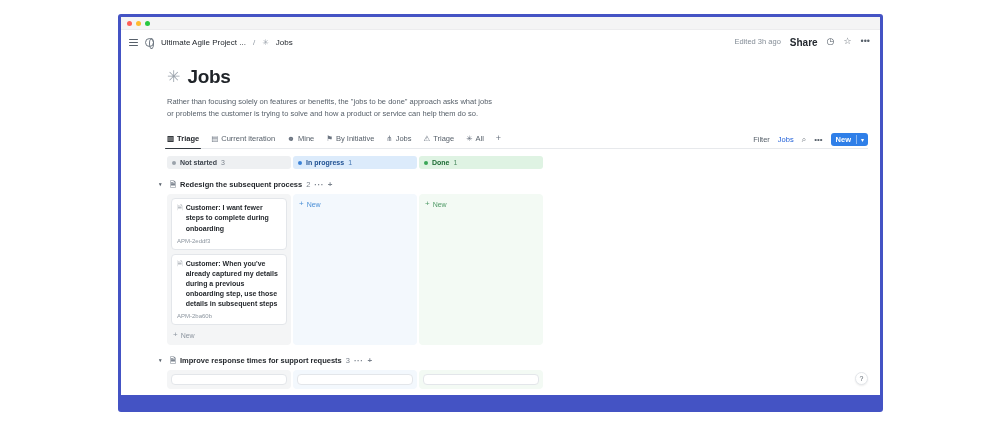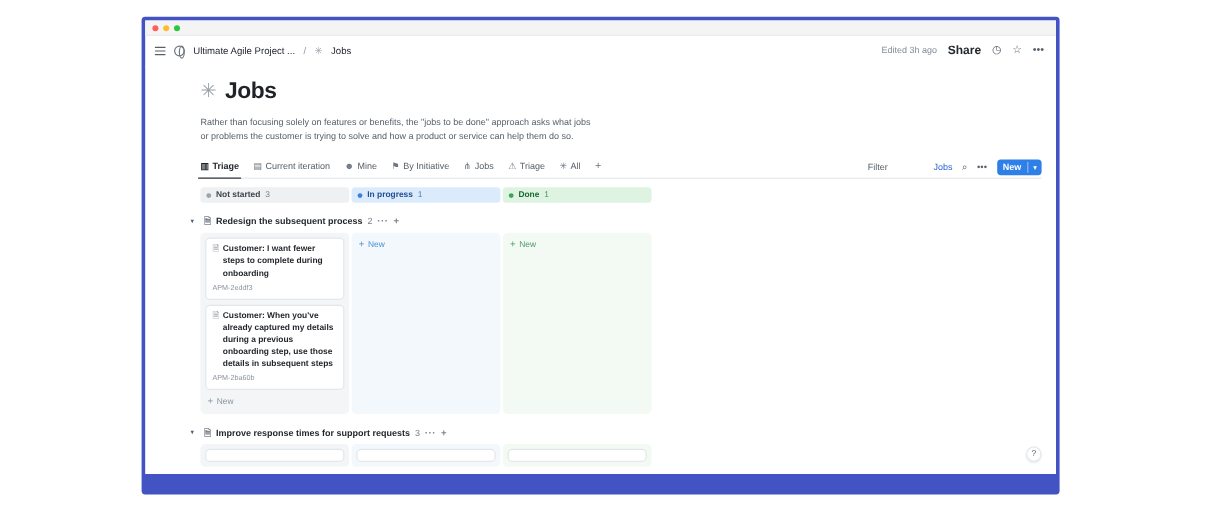--- a/index.html
+++ b/index.html
@@ -86,21 +86,21 @@
   .tab.active { color: #1f2328; font-weight: bold; }
   .tab.active::after {
     content: ""; position: absolute; left: -2px; right: -2px; bottom: -1px;
     height: 1.6px; background: #30363d; border-radius: 1px;
   }
   .tab .ti { font-size: 7.5px; color: #6b7480; line-height: 1; }
   .tab.active .ti { color: #1f2328; }
   .plus-tab { font-size: 9px; color: #6b7480; cursor: pointer; padding-bottom: 3px; }
 
   .toolbar { margin-left: auto; display: flex; align-items: center; gap: 8px; padding-bottom: 2px; }
-  .tb-lbl { font-size: 7.5px; color: #57606a; cursor: pointer; margin-left: 30px; }
+  .tb-lbl { font-size: 7.5px; color: #57606a; cursor: pointer; }
   .tb-lbl.blue { color: #2563d9; }
   .tb-icon { font-size: 8px; color: #57606a; cursor: pointer; line-height: 1; }
   .newbtn {
     display: flex; align-items: center; background: #2f7fe8;
     border-radius: 3px; height: 13px; cursor: pointer;
   }
   .newbtn .lbl { color: #fff; font-size: 7.5px; font-weight: bold; padding: 0 5px; }
   .newbtn .cv {
     color: #fff; font-size: 6px; padding: 0 4px 0 0;
     border-left: 1px solid rgba(255,255,255,.45); height: 9px;

